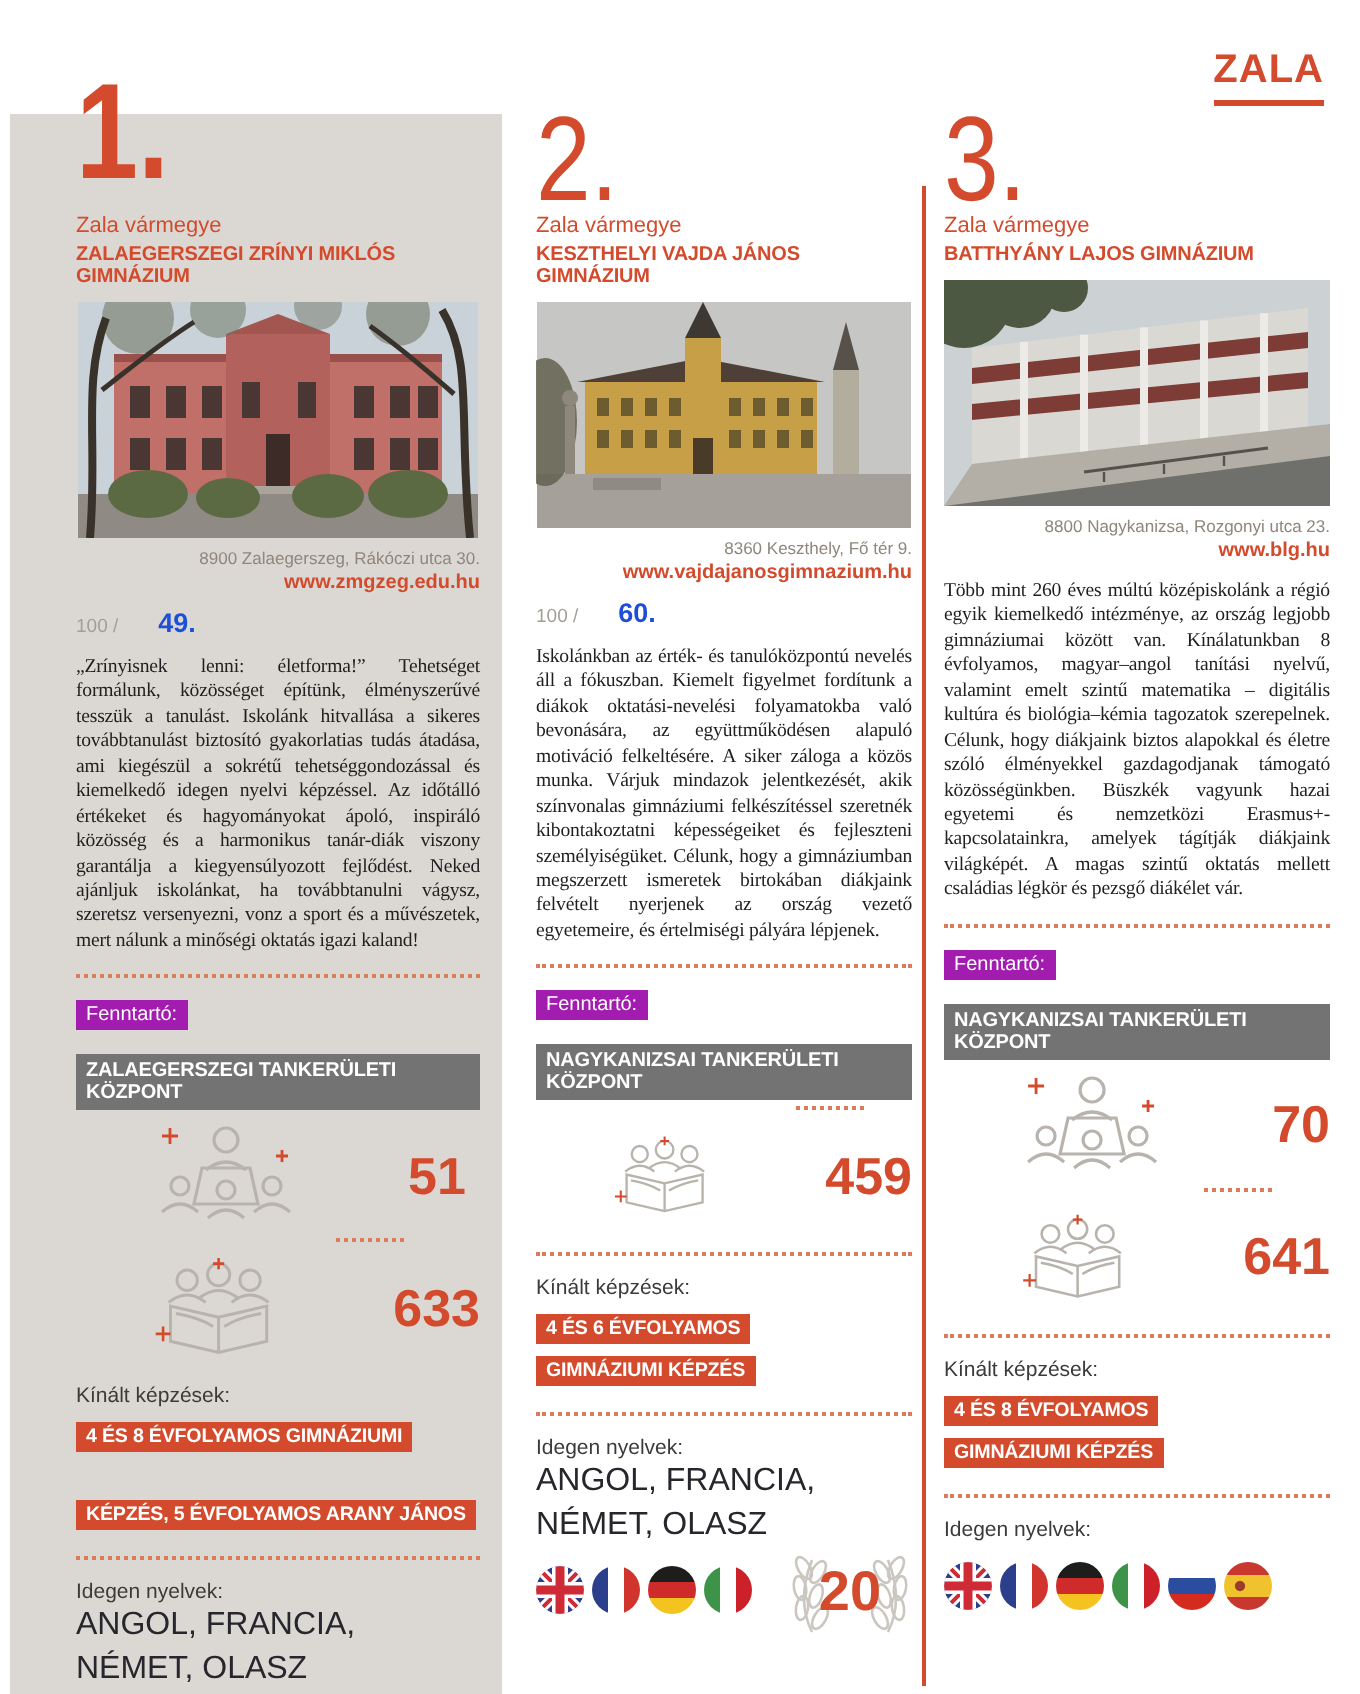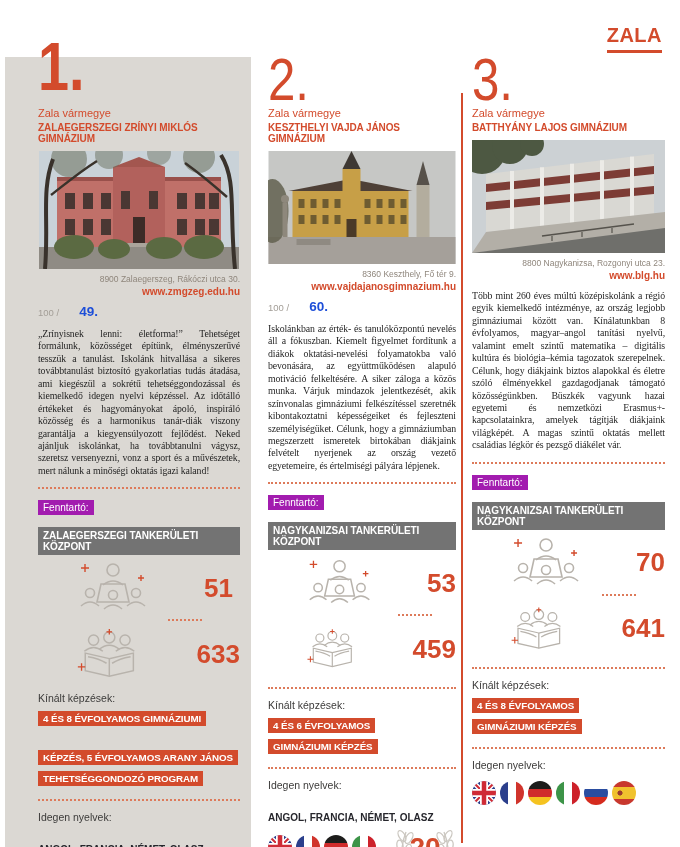--- a/index.html
+++ b/index.html
@@ -46,21 +46,21 @@
   .tag{display:inline-block;background:#a21caf;color:#fff;font-size:10px;padding:2px 5px;}
   .maint{display:inline-block;background:#737373;color:#fff;font-size:10px;font-weight:bold;letter-spacing:-.1px;padding:3px 5px;margin-top:12px;}
 
   .stat{display:flex;align-items:center;margin-top:5px;gap:36px;}
   .stat svg{margin-left:38px;}
   .stat-num{font-size:26px;font-weight:bold;color:#d34b2c;margin-left:18px;}
 
   .label{font-size:10.5px;color:#3c3b3a;margin-top:10px;}
   .hl-lines{margin-top:4px;}
   .hl{display:inline-block;background:#d34b2c;color:#fff;font-size:9.8px;font-weight:bold;padding:2px 5px;margin-bottom:3px;letter-spacing:-.1px;}
-  .langs{font-size:10px;font-weight:bold;color:#26262c;margin-top:20px;line-height:1.35;}
+  .langs{font-size:16px;font-weight:normal;color:#26262c;margin-top:0;line-height:1.35;}
 
   .bottom-row{position:relative;margin-top:9px;height:42px;}
   .flags{display:flex;gap:4px;align-items:center;height:26px;}
   .flag{width:24px;height:24px;border-radius:50%;overflow:hidden;flex:0 0 auto;}
   .flag svg{display:block;}
   .flag-france{background:linear-gradient(90deg,#2b3f8c 33.4%,#fff 33.4% 66.6%,#d0342c 66.6%);}
   .flag-italy{background:linear-gradient(90deg,#3d9448 33.4%,#fff 33.4% 66.6%,#cd212a 66.6%);}
   .flag-germany{background:linear-gradient(180deg,#1d1d1b 33.4%,#d02b2b 33.4% 66.6%,#f5c320 66.6%);}
   .flag-russia{background:linear-gradient(180deg,#fff 33.4%,#2a4da0 33.4% 66.6%,#d52b1e 66.6%);}
   .flag-spain{background:radial-gradient(circle at 8px 12px,#9b3b2e 2.3px,rgba(0,0,0,0) 2.8px),linear-gradient(180deg,#c8382e 27%,#f0c22e 27% 73%,#c8382e 73%);}
@@ -181,21 +181,20 @@
         </g>
       </svg>
       <span class="stat-num">633</span>
     </div>
 
     <div class="label">Kínált képzések:</div>
     <div class="hl-lines">
       <span class="hl">4 ÉS 8 ÉVFOLYAMOS GIMNÁZIUMI</span><br>
       <br>
       <span class="hl">KÉPZÉS, 5 ÉVFOLYAMOS ARANY JÁNOS</span><br>
-      <span class="hl">TEHETSÉGGONDOZÓ PROGRAM</span>
     </div>
 
     <div class="dotted"></div>
     <div class="label">Idegen nyelvek:</div>
     <div class="langs">ANGOL, FRANCIA, NÉMET, OLASZ</div>
 
     <div class="bottom-row">
       <div class="flags">
         <div class="flag">
           <svg width="24" height="24" viewBox="0 0 24 24">
@@ -287,40 +286,20 @@
       <span class="rank-pre">100 /</span>
       <span class="rank-val">60.</span>
     </div>
 
     <p class="desc">Iskolánkban az érték- és tanulóközpontú nevelés áll a fókuszban. Kiemelt figyelmet fordítunk a diákok oktatási-nevelési folyamatokba való bevonására, az együttműködésen alapuló motiváció felkeltésére. A siker záloga a közös munka. Várjuk mindazok jelentkezését, akik színvonalas gimnáziumi felkészítéssel szeretnék kibontakoztatni képességeiket és fejleszteni személyiségüket. Célunk, hogy a gimnáziumban megszerzett ismeretek birtokában diákjaink felvételt nyerjenek az ország vezető egyetemeire, és értelmiségi pályára lépjenek.</p>
 
     <div class="dotted"></div>
     <div><span class="tag">Fenntartó:</span></div>
     <div><span class="maint">NAGYKANIZSAI TANKERÜLETI KÖZPONT</span></div>
 
-    <div class="stat">
-      <svg width="74" height="56" viewBox="0 0 72 56">
-        <g stroke="#b8b3ac" stroke-width="1.6" fill="none">
-          <circle cx="36" cy="10" r="6"></circle>
-          <path d="M26,25 Q36,17 46,25"></path>
-          <polygon points="24,24 48,24 52,42 20,42"></polygon>
-          <circle cx="13" cy="33" r="4.5"></circle>
-            <circle cx="36" cy="35" r="4.5"></circle>
-            <circle cx="59" cy="33" r="4.5"></circle>
-          <path d="M4,46 Q13,38 22,46"></path>
-            <path d="M27,49 Q36,41 45,49"></path>
-            <path d="M50,46 Q59,38 68,46"></path>
-        </g>
-        <g stroke="#d34b2c" stroke-width="1.4">
-          <path d="M8,4 V12 M4,8 H12"></path>
-          <path d="M64,15 V21 M61,18 H67"></path>
-        </g>
-      </svg>
-      <span class="stat-num">53</span>
-    </div>
     <div class="dotted short"></div>
     <div class="stat">
       <svg width="74" height="56" viewBox="0 0 72 56">
         <g stroke="#b8b3ac" stroke-width="1.6" fill="none">
           <circle cx="19" cy="13" r="5.5"></circle>
             <circle cx="36" cy="10" r="6"></circle>
             <circle cx="53" cy="13" r="5.5"></circle>
           <path d="M9,25 Q19,17 29,25"></path>
             <path d="M25,23 Q36,14 47,23"></path>
             <path d="M43,25 Q53,17 63,25"></path>

